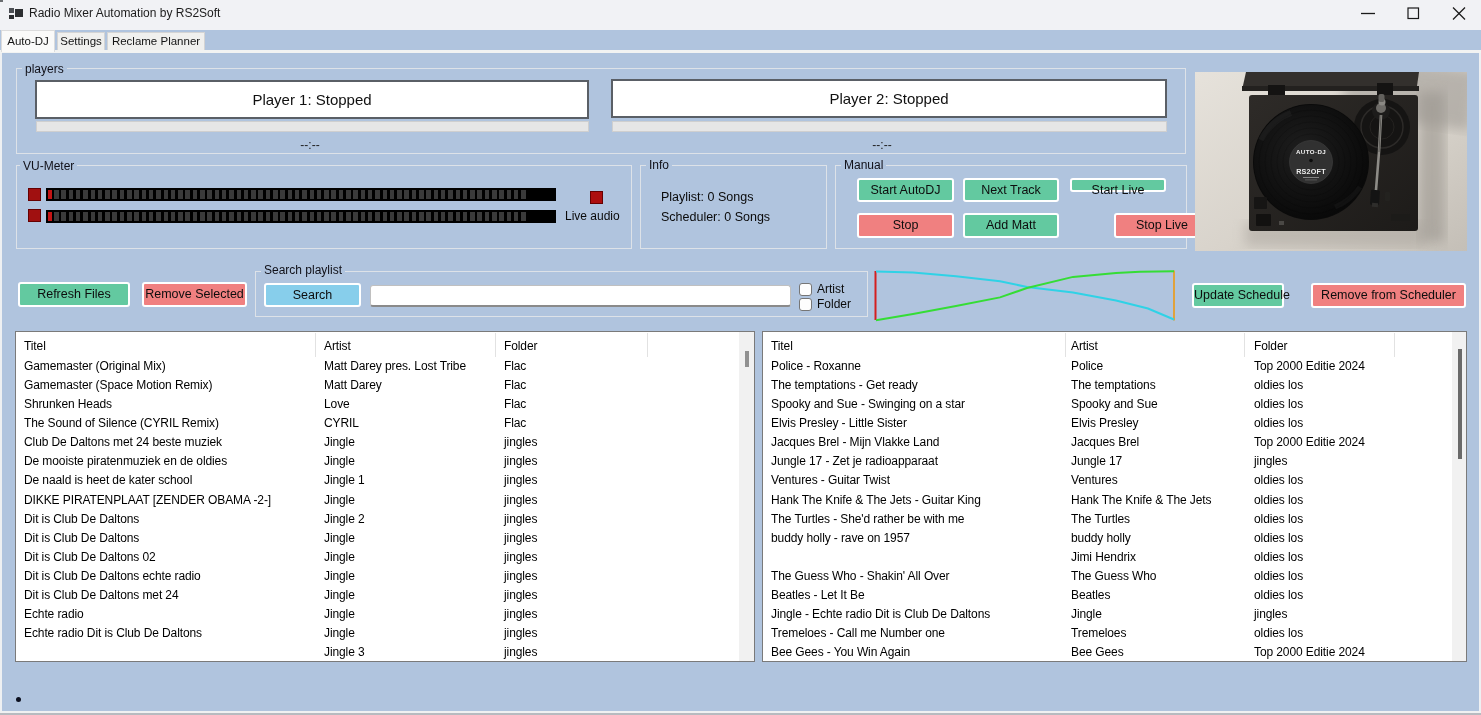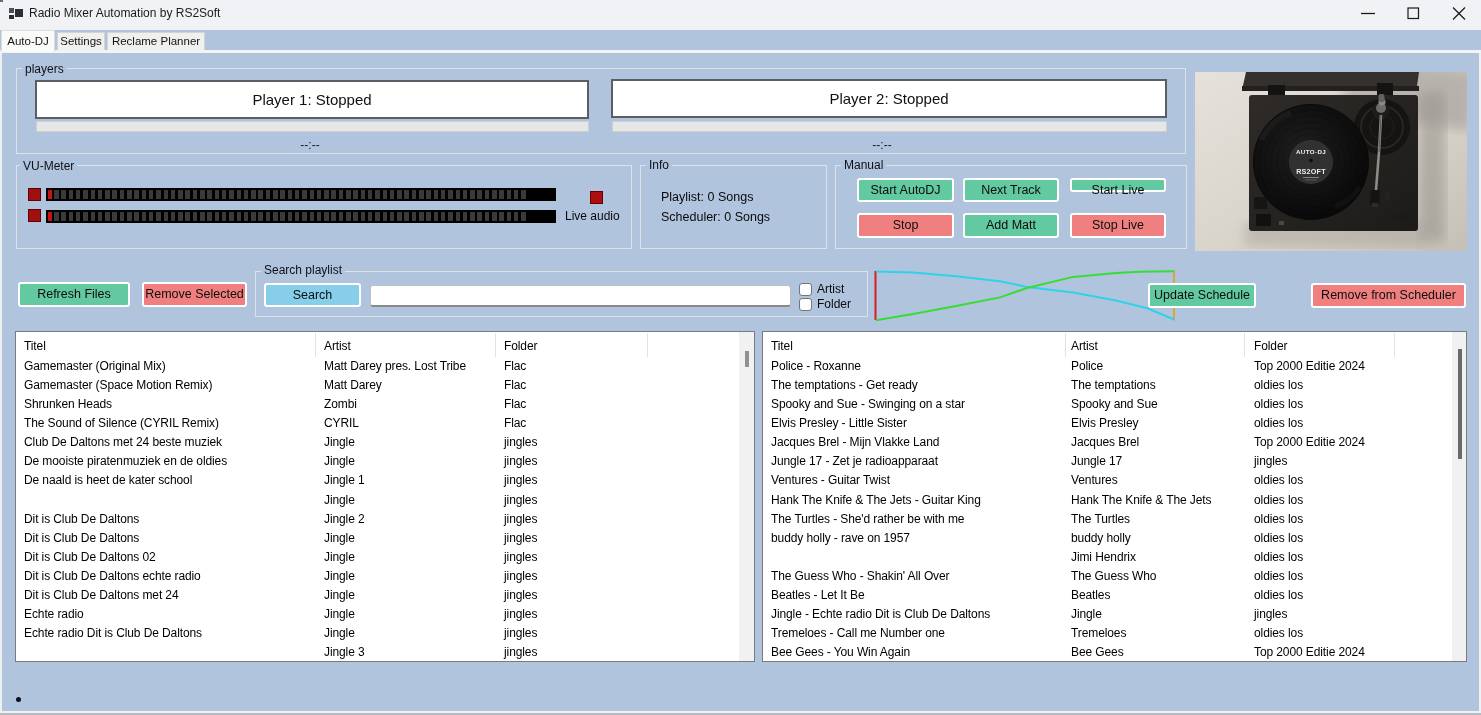--- a/index.html
+++ b/index.html
@@ -232,21 +232,21 @@
 <div class="txt" style="left:661px;top:190px;font-size:12.5px;color:#0a0a0a">Playlist: 0 Songs</div>
 <div class="txt" style="left:661px;top:210px;font-size:12.5px;color:#0a0a0a">Scheduler: 0 Songs</div>
 
 <div class="group" style="left:835px;top:165px;width:352px;height:84px"></div>
 <div class="glabel" style="left:841px;top:158px">Manual</div>
 <div class="btn green" style="left:857px;top:178px;width:97px;height:24px;line-height:20px">Start AutoDJ</div>
 <div class="btn green" style="left:963px;top:178px;width:96px;height:24px;line-height:20px">Next Track</div>
 <div class="btn green" style="left:1070px;top:178px;width:96px;height:14px;line-height:20px">Start Live</div>
 <div class="btn red" style="left:857px;top:213px;width:97px;height:25px;line-height:21px">Stop</div>
 <div class="btn green" style="left:963px;top:213px;width:96px;height:25px;line-height:21px">Add Matt</div>
-<div class="btn red" style="left:1070px;top:213px;width:96px;height:25px;line-height:21px">Stop Live</div>
+<div class="btn red" style="left:1114px;top:213px;width:96px;height:25px;line-height:21px">Stop Live</div>
 
 <svg class="abs" style="left:1195px;top:72px" width="272" height="179" viewBox="0 0 272 179">
 <defs>
 <linearGradient id="bgg" x1="0" y1="0" x2="1" y2="1">
  <stop offset="0" stop-color="#e6e2db"></stop>
         <stop offset="0.55" stop-color="#d8d3cb"></stop>
         <stop offset="1" stop-color="#c4bfb7"></stop>
 </linearGradient>
 <linearGradient id="deckg" x1="0" y1="0" x2="1" y2="1">
  <stop offset="0" stop-color="#2e2b28"></stop>
@@ -327,51 +327,52 @@
 <div class="cblbl" style="left:817px;top:282px">Artist</div>
 <div class="cb" style="left:799px;top:298px"></div>
 <div class="cblbl" style="left:817px;top:297px">Folder</div>
 
 <svg class="abs" style="left:874px;top:269px" width="302" height="53" viewBox="0 0 302 53">
   <line x1="1.5" y1="2" x2="1.5" y2="51" stroke="#d41f1f" stroke-width="2"></line>
   <line x1="300" y1="1.5" x2="300" y2="51.5" stroke="#e0a23c" stroke-width="2"></line>
   <path id="cyanp" d="M2.0,2.5 L39.0,3.6 L82.0,7.3 L126.0,12.2 L153.0,18.0 L199.0,23.5 L242.0,31.6 L274.0,39.5 L300.0,50.5" stroke="#2fd2e6" stroke-width="2" fill="none"></path>
   <path id="greenp" d="M2.0,51.3 L39.0,45.1 L82.0,37.0 L126.0,28.4 L153.0,19.0 L199.0,7.9 L242.0,4.1 L266.0,2.7 L300.0,2.3" stroke="#35dd35" stroke-width="2" fill="none"></path>
 </svg>
-<div class="btn green" style="left:1148px;top:283px;width:108px;height:25px;line-height:21px">Update Schedule</div>
+<div class="btn green" style="left:1192px;top:283px;width:92px;height:25px;line-height:21px">Update Schedule</div>
 <div class="btn red" style="left:1311px;top:283px;width:155px;height:25px;line-height:21px">Remove from Scheduler</div>
 
 <div class="list" id="leftlist" style="left:15px;top:331px;width:740px;height:331px">
     <div class="cell" style="left:8px;top:4.5px">Titel</div>
     <div class="cell" style="left:308px;top:4.5px">Artist</div>
     <div class="cell" style="left:488px;top:4.5px">Folder</div>
     <div class="hsep" style="left:299px"></div>
     <div class="hsep" style="left:479px"></div>
     <div class="hsep" style="left:631px"></div>
     <div class="cell" style="left:8px;top:25.0px">Gamemaster (Original Mix)</div>
     <div class="cell" style="left:308px;top:25.0px">Matt Darey pres. Lost Tribe</div>
     <div class="cell" style="left:488px;top:25.0px">Flac</div>
     <div class="cell" style="left:8px;top:44.1px">Gamemaster (Space Motion Remix)</div>
     <div class="cell" style="left:308px;top:44.1px">Matt Darey</div>
     <div class="cell" style="left:488px;top:44.1px">Flac</div>
     <div class="cell" style="left:8px;top:63.1px">Shrunken Heads</div>
-    <div class="cell" style="left:308px;top:63.1px">Zombi</div>
+    <div class="cell" style="left:308px;top:63.1px">Love</div>
     <div class="cell" style="left:488px;top:63.1px">Flac</div>
     <div class="cell" style="left:8px;top:82.2px">The Sound of Silence (CYRIL Remix)</div>
     <div class="cell" style="left:308px;top:82.2px">CYRIL</div>
     <div class="cell" style="left:488px;top:82.2px">Flac</div>
     <div class="cell" style="left:8px;top:101.3px">Club De Daltons met 24 beste muziek</div>
     <div class="cell" style="left:308px;top:101.3px">Jingle</div>
     <div class="cell" style="left:488px;top:101.3px">jingles</div>
     <div class="cell" style="left:8px;top:120.3px">De mooiste piratenmuziek en de oldies</div>
     <div class="cell" style="left:308px;top:120.3px">Jingle</div>
     <div class="cell" style="left:488px;top:120.3px">jingles</div>
     <div class="cell" style="left:8px;top:139.4px">De naald is heet de kater school</div>
     <div class="cell" style="left:308px;top:139.4px">Jingle 1</div>
     <div class="cell" style="left:488px;top:139.4px">jingles</div>
+    <div class="cell" style="left:8px;top:158.5px">DIKKE PIRATENPLAAT [ZENDER OBAMA -2-]</div>
     <div class="cell" style="left:308px;top:158.5px">Jingle</div>
     <div class="cell" style="left:488px;top:158.5px">jingles</div>
     <div class="cell" style="left:8px;top:177.6px">Dit is Club De Daltons</div>
     <div class="cell" style="left:308px;top:177.6px">Jingle 2</div>
     <div class="cell" style="left:488px;top:177.6px">jingles</div>
     <div class="cell" style="left:8px;top:196.6px">Dit is Club De Daltons</div>
     <div class="cell" style="left:308px;top:196.6px">Jingle</div>
     <div class="cell" style="left:488px;top:196.6px">jingles</div>
     <div class="cell" style="left:8px;top:215.7px">Dit is Club De Daltons 02</div>
     <div class="cell" style="left:308px;top:215.7px">Jingle</div>

